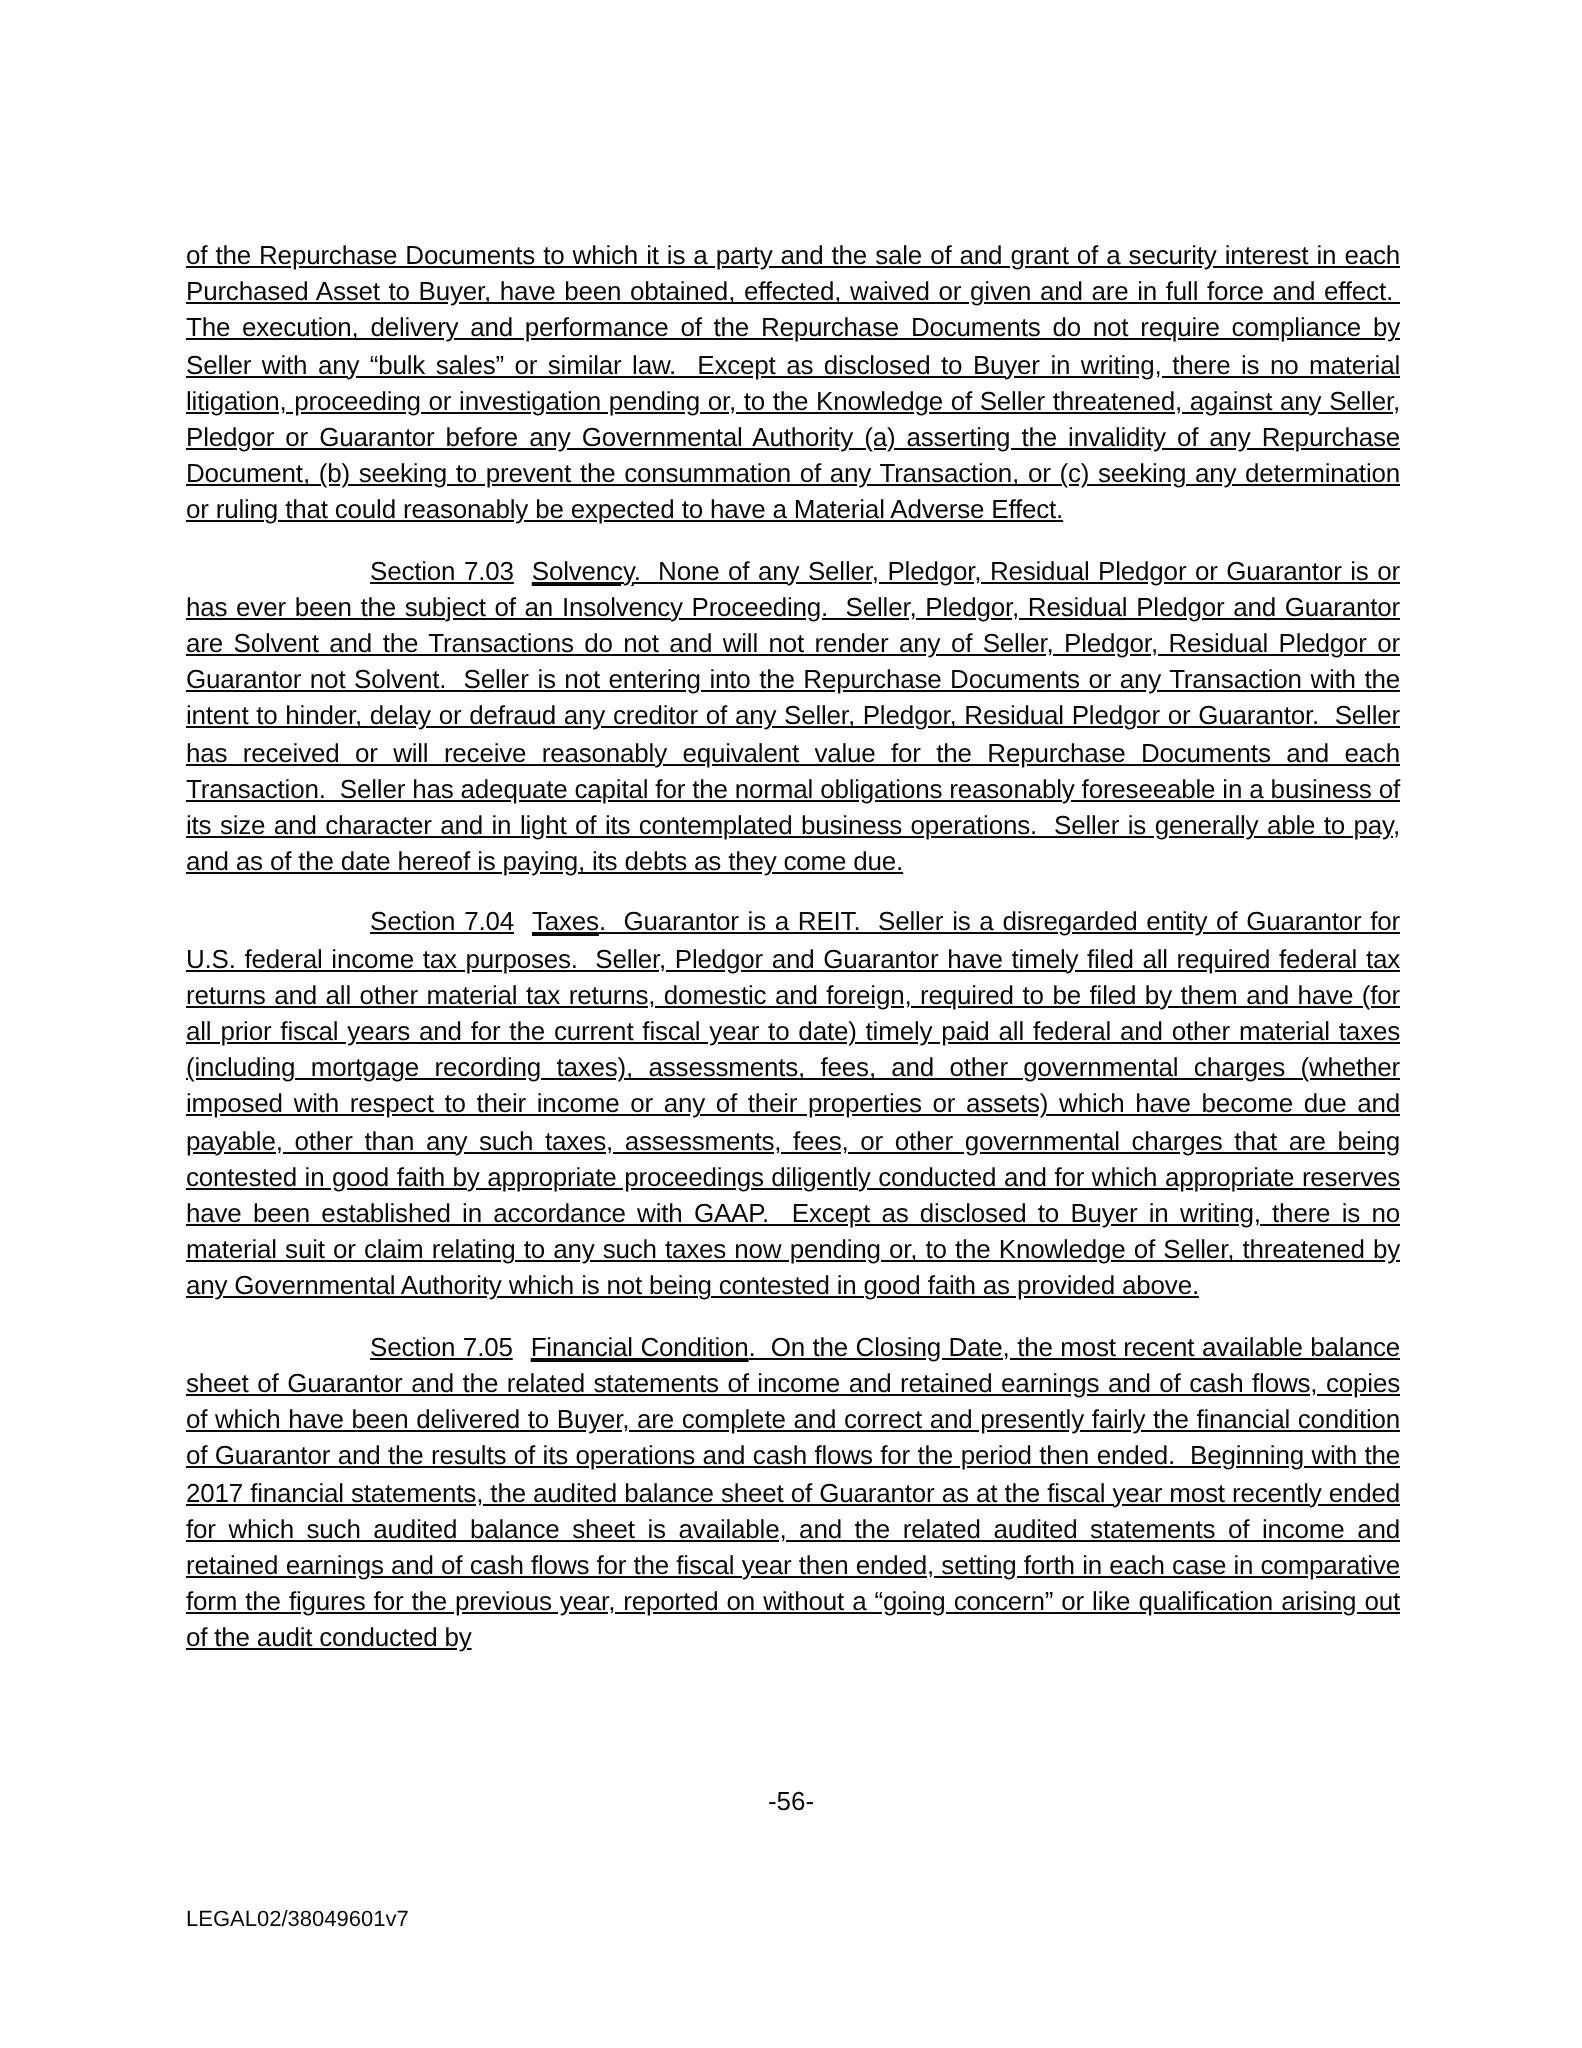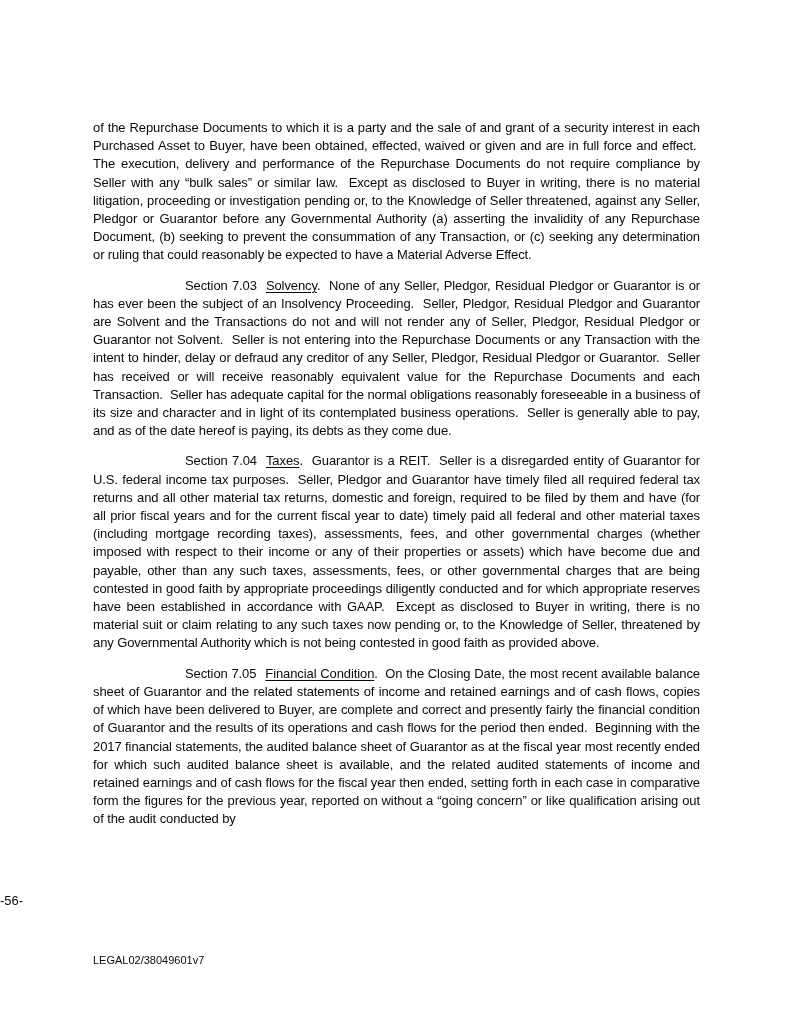--- a/index.html
+++ b/index.html
@@ -17,29 +17,31 @@
     left: 93px;
     top: 119px;
     width: 607px;
   }
   p.para {
     margin: 0 0 12px 0;
     font-size: 13px;
     line-height: 18.2px;
     text-align: justify;
     letter-spacing: -0.1px;
+    text-decoration: underline;
   }
   p.sec-para { text-indent: 92px; }
   .tab { display: inline-block; width: 9px; }
   .u { text-decoration: underline; text-underline-offset: 2px; }
   .footer-page-number {
     position: absolute;
     top: 893px;
     left: 0;
     width: 100%;
+    text-align: center;
     font-size: 13px;
     line-height: 15px;
   }
   .footer-doc-id {
     position: absolute;
     top: 906px;
     left: 93px;
     font-size: 11px;
     line-height: 13px;
     margin-top: 48px;

